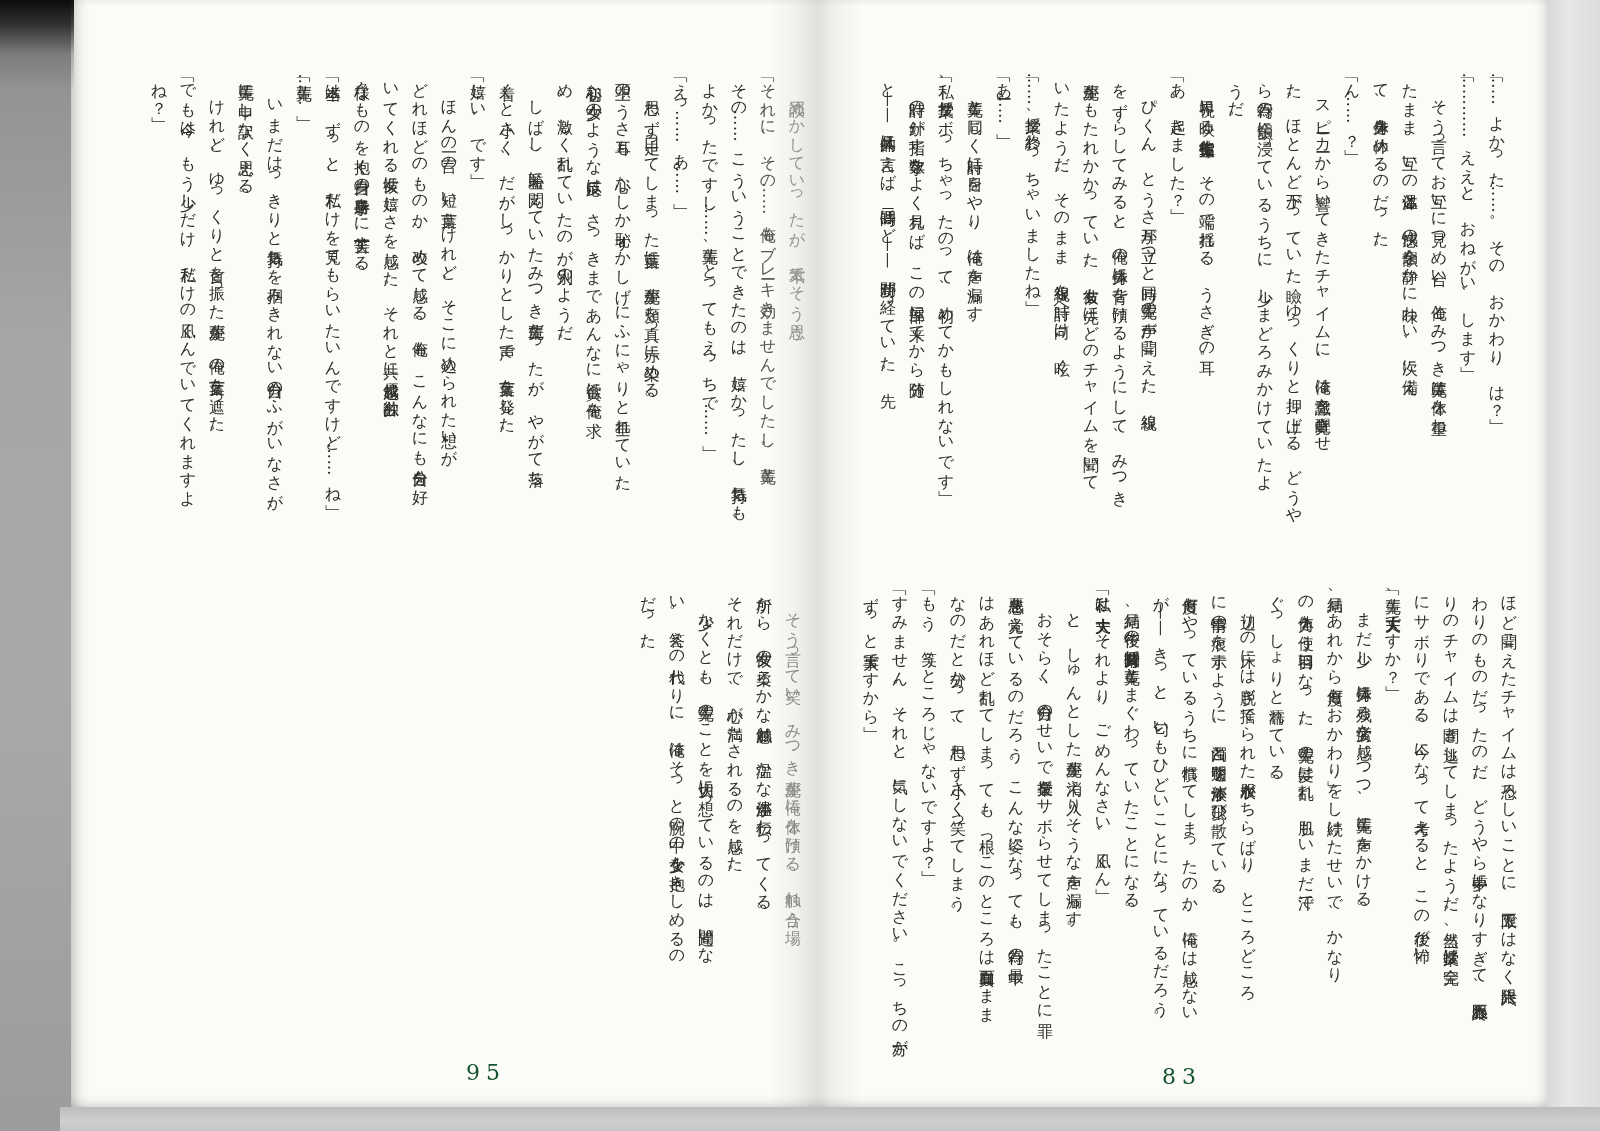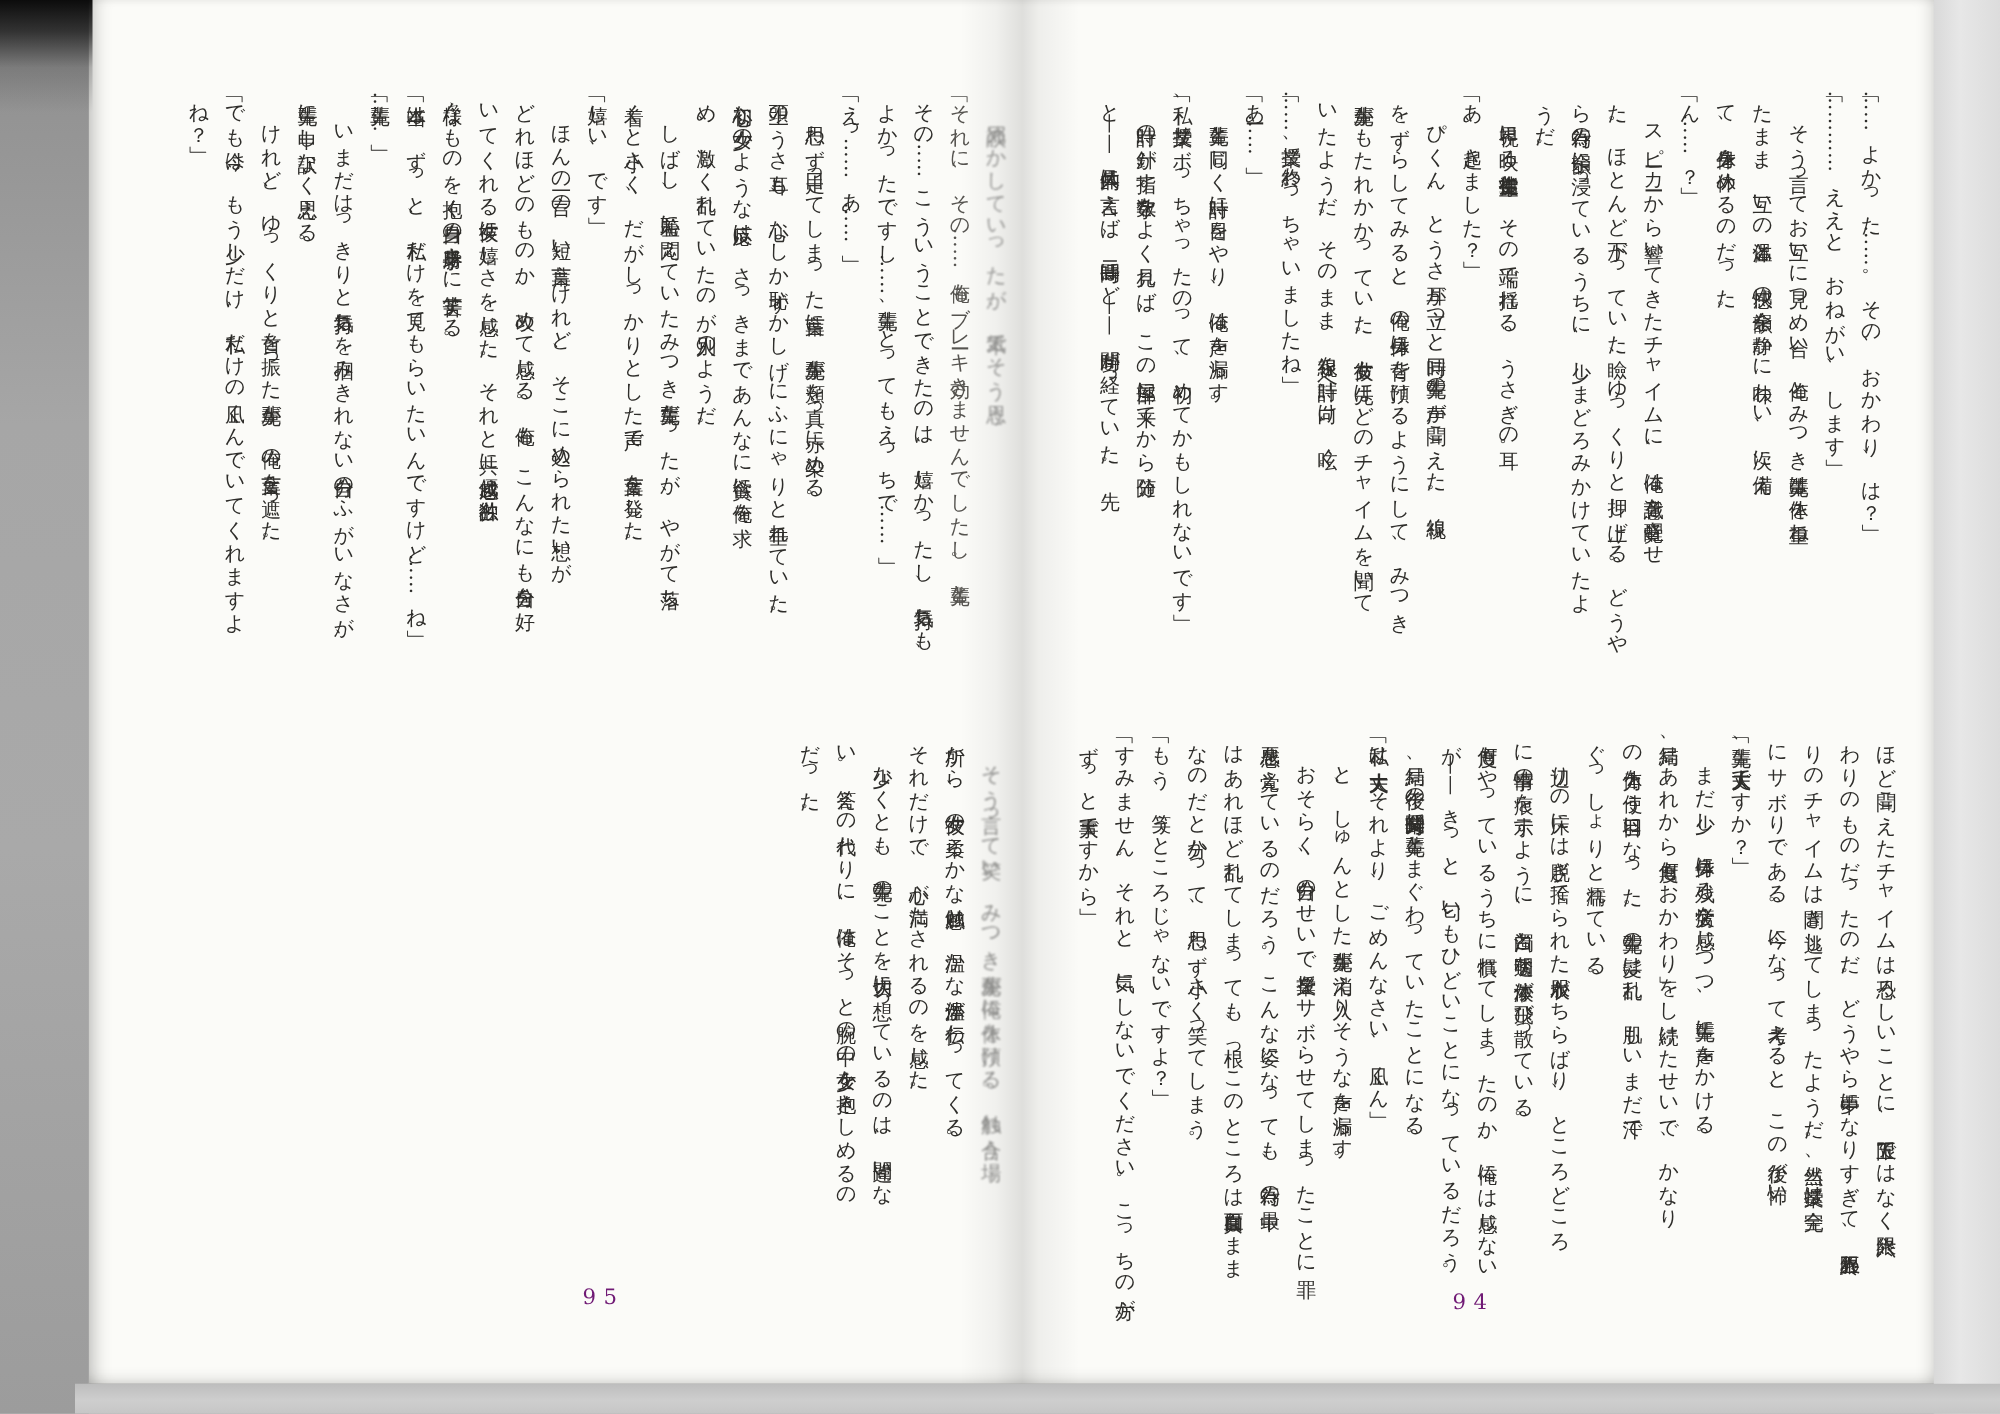--- a/index.html
+++ b/index.html
@@ -53,22 +53,23 @@
   .dan-94-upper{top:72px;right:88px;}
   .dan-94-lower{top:585px;right:76px;}
   .dan-95-upper{top:72px;right:788px;}
   .dan-95-lower{top:585px;right:792px;}
   
   .dan-95-upper .tline:nth-child(1){color:#9a9a98;filter:blur(0.7px);}
   .dan-95-upper .tline:nth-child(2){color:#55534f;filter:blur(0.25px);}
   .dan-95-lower .tline:nth-child(1){color:#90908e;filter:blur(0.7px);}
   .pagenum{
     position:absolute;
-    font-size:17px;color:#701a75;
+    font-size:22px;color:#14532d;
     letter-spacing:6px;
+    margin-top:32px;
   }
   .pagenum-95{left:466px;top:1028px;}
   .pagenum-94{left:1162px;top:1032px;}
 </style>
 </head>
 <body>
 
 <div style="position:absolute;inset:0;">
 
   <div class="paper"></div>
@@ -153,21 +154,21 @@
         <div class="tline">「私は大丈夫、それより、ごめんなさい、凪くん」</div>
         <div class="tline">　と、しゅんとした先輩が消え入りそうな声を漏らす。</div>
         <div class="tline">　おそらく、自分のせいで授業をサボらせてしまったことに罪</div>
         <div class="tline">悪感を覚えているのだろう。こんな姿になっても、行為の最中</div>
         <div class="tline">はあれほど乱れてしまっても、根っこのところは真面目なまま</div>
         <div class="tline">なのだと分かって、思わず小さく笑ってしまう。</div>
         <div class="tline">「もう、笑うところじゃないですよ？」</div>
         <div class="tline">「すみません。それと、気にしないでください。こっちの方が、</div>
         <div class="tline">ずっと大事ですから」</div>
       </div>
-    <div class="pagenum pagenum-94">94</div>
+    <div class="pagenum pagenum-94">83</div>
   </div>
 
   <div class="gutter-shadow"></div>
   <div class="edge-left"></div>
   <div class="edge-left-dark"></div>
   <div class="edge-right"></div>
   <div class="edge-bottom"></div>
 </div>
 
 </body></html>

